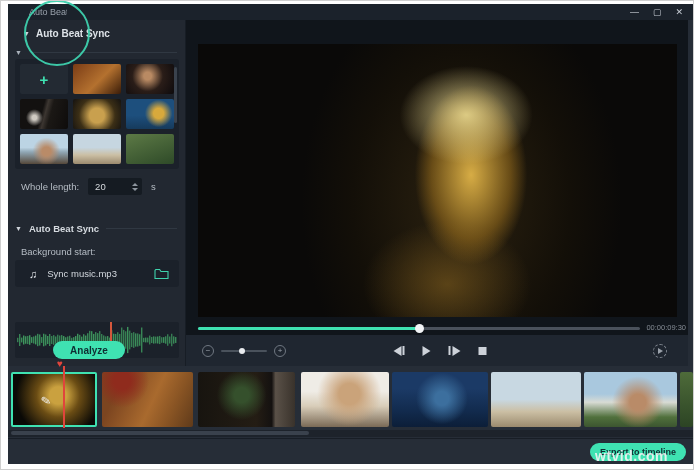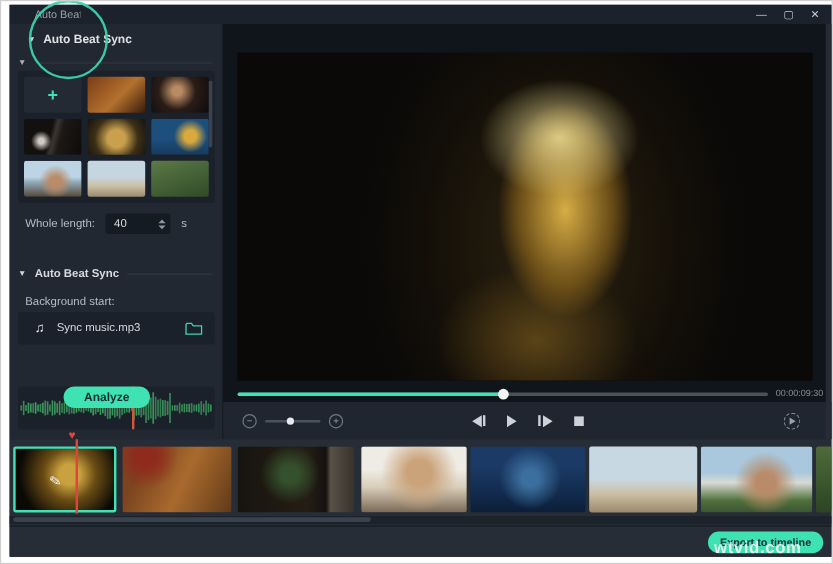--- a/index.html
+++ b/index.html
@@ -69,21 +69,21 @@
 
   .bgm-row{position:absolute;left:13px;top:278px;width:158px;display:flex;align-items:center;}
   .bgm-row .lbl{color:#b6bdc5;font-size:9.5px;flex:1;}
   .bgm-row .playtri{color:#e8ecf0;font-size:8px;margin-right:8px;}
   .timebox{width:50px;height:16px;background:#12171e;border-radius:2px;color:#c6ccd3;font-size:8px;
     display:flex;align-items:center;justify-content:center;letter-spacing:0.2px;}
 
   .wavebox{position:absolute;left:7px;top:302px;width:164px;height:36px;background:#1b212a;border-radius:2px;overflow:hidden;}
   .wave-red{position:absolute;top:0;bottom:0;width:2px;background:#d4573c;left:58%;}
 
-  .analyze-btn{position:absolute;left:45px;top:302px;width:72px;height:18px;border-radius:9px;background:var(--accent);
+  .analyze-btn{position:absolute;left:45px;top:321px;width:72px;height:18px;border-radius:9px;background:var(--accent);
     color:#0f2e33;font-size:10px;font-weight:bold;display:flex;align-items:center;justify-content:center;cursor:pointer;}
 
   
   .preview{position:absolute;left:178px;top:16px;width:507px;height:346px;background:#10151b;}
   .preview .edge{position:absolute;right:0;top:0;width:5px;height:100%;background:#252c36;}
   .video{position:absolute;left:12px;top:24px;width:479px;height:273px;
     background:
       radial-gradient(ellipse 95px 70px at 56% 26%, rgba(240,224,150,0.85), rgba(240,224,150,0) 70%),
       radial-gradient(ellipse 72px 115px at 57% 48%, rgba(224,180,72,0.95), rgba(160,115,30,0.55) 55%, rgba(0,0,0,0) 78%),
       radial-gradient(ellipse 120px 90px at 52% 88%, rgba(150,110,35,0.5), rgba(0,0,0,0) 70%),
@@ -185,21 +185,21 @@
           <div class="cell g6"></div>
           <div class="cell g7"></div>
           <div class="cell g8"></div>
         </div>
         <div class="grid-scroll"></div>
       </div>
 
       <div class="wl-row">
         <span>Whole length:</span>
         <div class="spinbox">
-          <span class="val">40</span>
+          <span class="val">20</span>
           <span class="spin-arrows">
             <span class="spin-up"></span>
             <span class="spin-down"></span>
           </span>
         </div>
         <span>s</span>
       </div>
 
       <div class="section-header">
         <span class="arr">▼</span>

